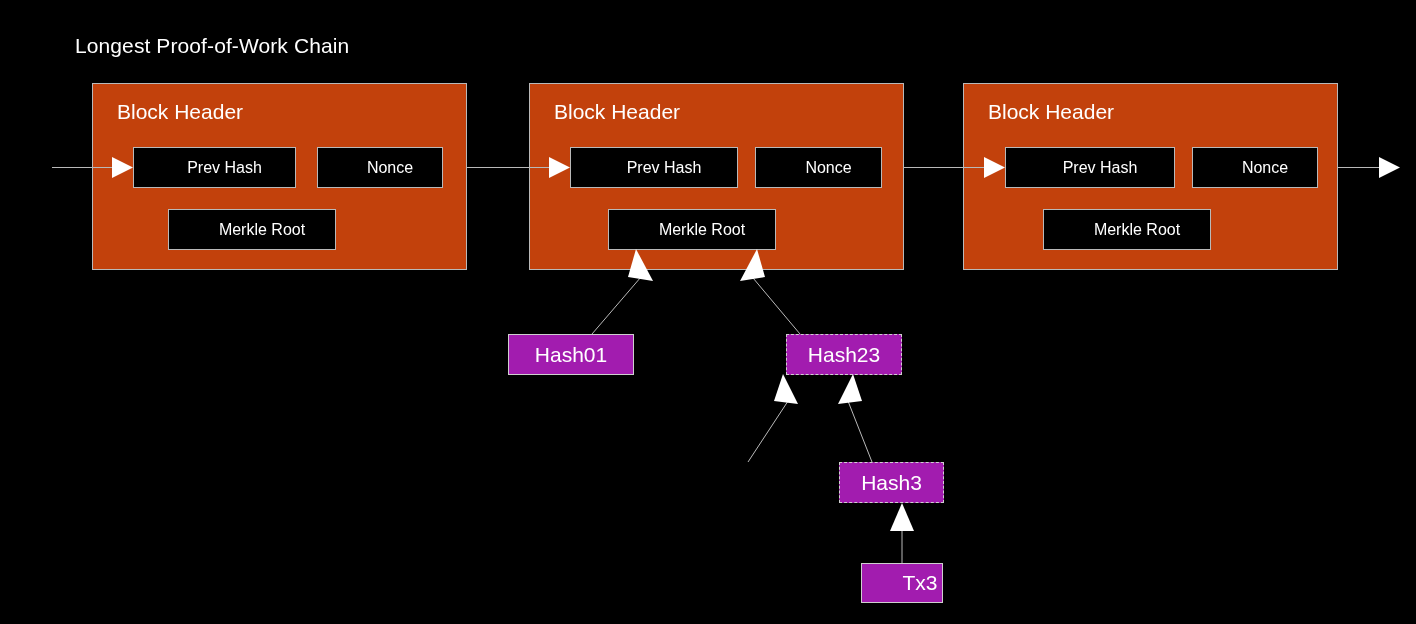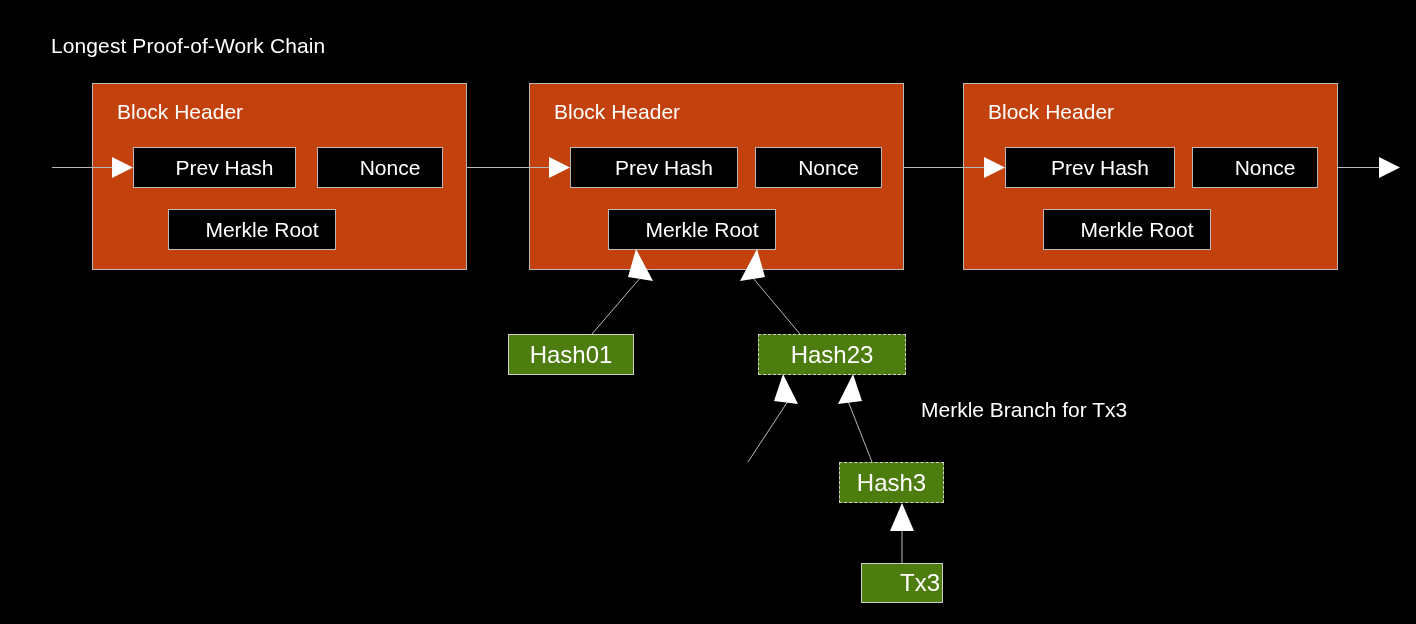--- a/index.html
+++ b/index.html
@@ -14,20 +14,21 @@
     background: #000000;
     font-family: "Liberation Sans", sans-serif;
     overflow: hidden;
   }
   .title {
     position: absolute;
     color: #ffffff;
     font-size: 21px;
     white-space: nowrap;
     letter-spacing: 0.1px;
+    margin-left: 24px;
   }
   .label-text {
     position: absolute;
     color: #ffffff;
     font-size: 21px;
     white-space: nowrap;
   }
   .block {
     position: absolute;
     border: 1px solid #b9b9b9;
@@ -41,34 +42,34 @@
     color: #ffffff;
     font-size: 21px;
     white-space: nowrap;
   }
   .field {
     position: absolute;
     border: 1px solid #b9b9b9;
     background: #000000;
     box-sizing: border-box;
     color: #ffffff;
-    font-size: 21px;
+    font-size: 16px;
     display: flex;
     align-items: center;
     justify-content: center;
     white-space: nowrap;
     padding-left: 20px;
   }
   .hashbox {
     position: absolute;
     border: 1px solid #cfcfcf;
-    background: #4d7c0f;
+    background: #a21caf;
     box-sizing: border-box;
     color: #ffffff;
-    font-size: 24px;
+    font-size: 21px;
     display: flex;
     align-items: center;
     justify-content: center;
     white-space: nowrap;
   }
   .hashbox.dashed {
     border: 1px dashed #cfcfcf;
   }
   svg.overlay {
     position: absolute;
@@ -102,28 +103,27 @@
 
   <div class="block" style="left:963px; top:83px; width:375px; height:187px;">
     <div class="block-title">Block Header</div>
   </div>
   <div class="field" style="left:1005px; top:147px; width:170px; height:41px;">Prev Hash</div>
   <div class="field" style="left:1192px; top:147px; width:126px; height:41px;">Nonce</div>
   <div class="field" style="left:1043px; top:209px; width:168px; height:41px;">Merkle Root</div>
 
   <div class="hashbox" style="left:508px; top:334px; width:126px; height:41px;">Hash01</div>
 
-  <div class="hashbox dashed" style="left:758px; top:334px; width:148px; height:41px;">Hash23</div>
+  <div class="hashbox dashed" style="left:786px; top:334px; width:116px; height:41px;">Hash23</div>
 
 
   <div class="hashbox dashed" style="left:839px; top:462px; width:105px; height:41px;">Hash3</div>
 
   <div class="hashbox" style="left:861px; top:563px; width:82px; height:40px;padding-left:36px;">Tx3</div>
 
-  <div class="label-text" style="left:921px; top:398px;">Merkle Branch for Tx3</div>
 
   <svg class="overlay" viewBox="0 0 1416 624" xmlns="http://www.w3.org/2000/svg">
 
     <line x1="52" y1="167.5" x2="112" y2="167.5" stroke="#b9b9b9" stroke-width="1"></line>
     <polygon points="112,157 133,167.5 112,178" fill="#ffffff"></polygon>
 
     <line x1="467" y1="167.5" x2="549" y2="167.5" stroke="#b9b9b9" stroke-width="1"></line>
     <polygon points="549,157 570,167.5 549,178" fill="#ffffff"></polygon>
 
     <line x1="904" y1="167.5" x2="984" y2="167.5" stroke="#b9b9b9" stroke-width="1"></line>

